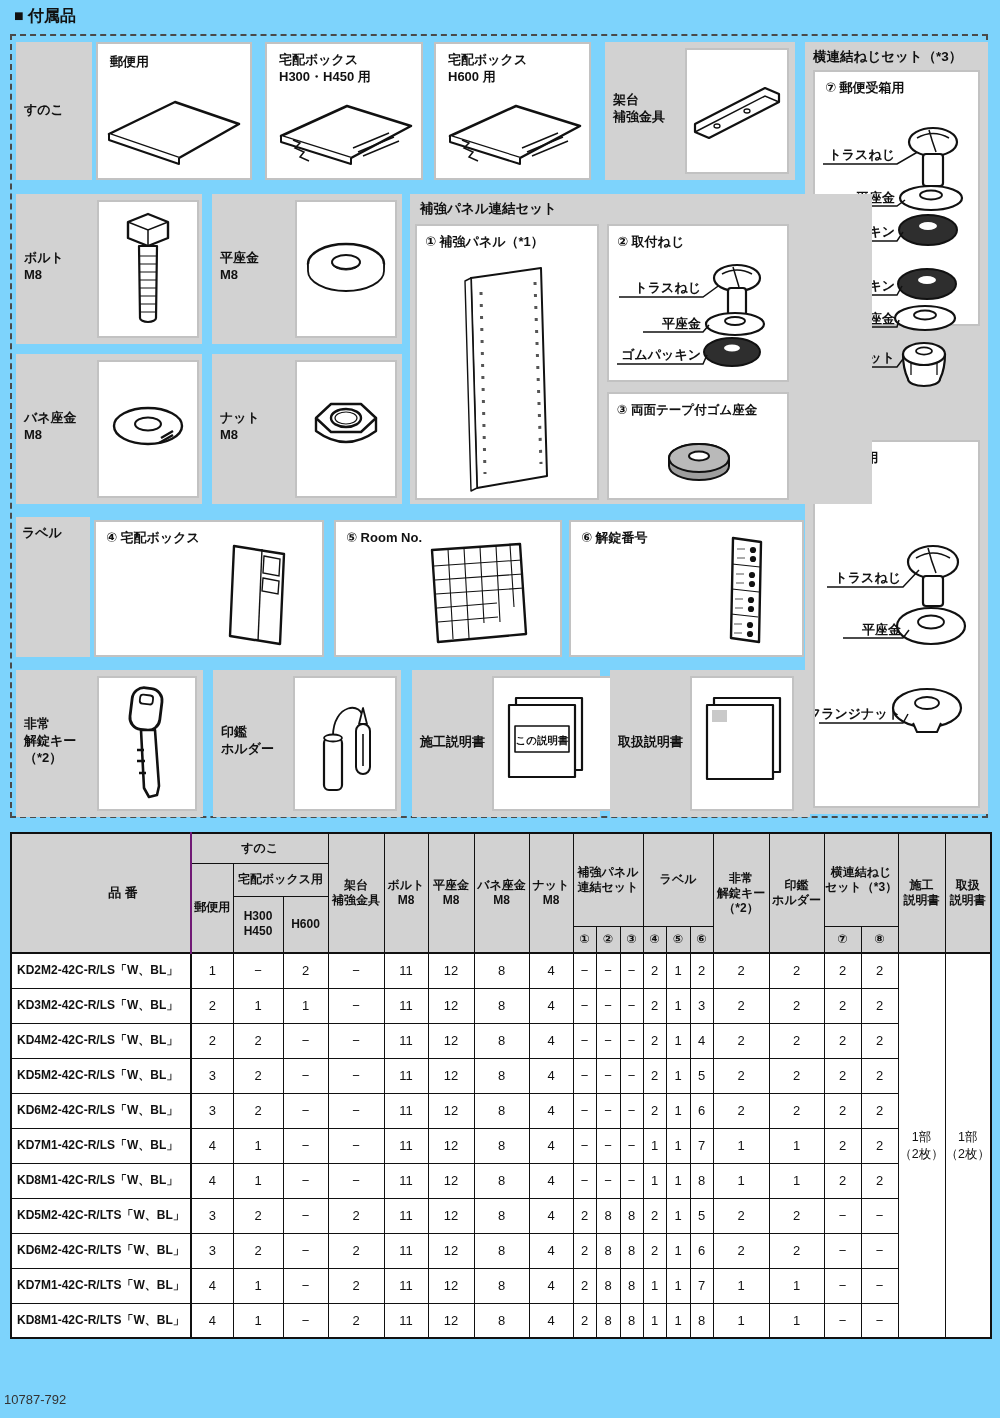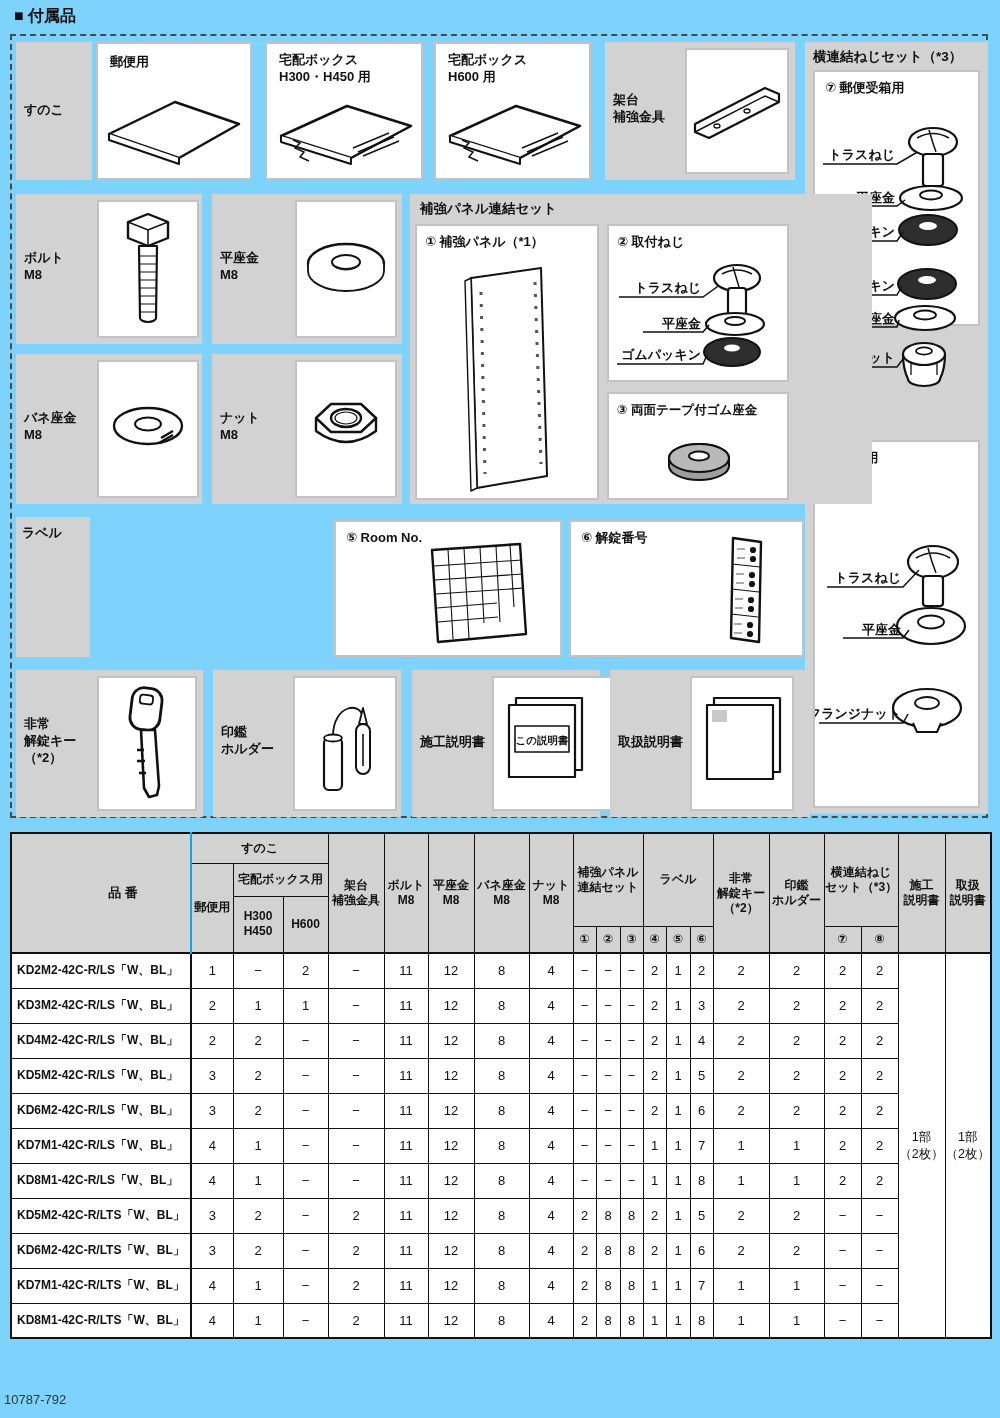--- a/index.html
+++ b/index.html
@@ -28,21 +28,21 @@
     position: absolute; left: 10px; top: 832px; width: 980px;
     border-collapse: collapse; table-layout: fixed; border: 2px solid #111;
   }
   .parts th, .parts td { border: 1px solid #111; text-align: center; vertical-align: middle; padding: 0; }
   .parts th { background: #d2d2d2; font-weight: bold; font-size: 12px; line-height: 1.25; }
   .parts th.big { font-size: 13px; }
   .parts thead tr.hA { height: 30px; } .parts thead tr.hB { height: 33px; }
   .parts thead tr.hC { height: 30px; } .parts thead tr.hD { height: 27px; }
   .parts tbody td { height: 35px; font-size: 13px; background: #fff; }
   .parts tbody td.pn { text-align: left; padding-left: 5px; font-weight: bold; font-size: 12px; border-right: 2px solid #111; }
-  .parts th.c1 { border-right: 2px solid #0ea5e9; padding-left: 44px; }
+  .parts th.c1 { border-right: 2px solid #701a75; padding-left: 44px; }
   .parts tbody tr:first-child td { border-top: 2px solid #111; }
   .parts td.manual { white-space: pre-line; font-size: 12.5px; line-height: 1.35; }
   .notes { position: absolute; left: 12px; top: 1344px; font-size: 12.5px; line-height: 1.55; }
   .docnum { position: absolute; left: 4px; top: 1392px; font-size: 13px; color: #333; }
 </style>
 </head>
 <body>
 
 <div class="page">
 
@@ -240,20 +240,29 @@
           <ellipse class="ln" stroke-width="2.4" cx="47" cy="52" rx="15" ry="9"></ellipse>
           <ellipse class="ln" stroke-width="1.2" cx="47" cy="52" rx="11" ry="6"></ellipse>
         </svg>
       </div>
     </div>
 
     <div class="gcell" style="left:4px;top:481px;width:74px;height:140px;">
       <div class="glabel" style="left:6px;top:8px;">ラベル</div>
     </div>
 
+    <div class="wcell" style="left:82px;top:484px;width:230px;height:137px;">
+      <div class="wlabel" style="left:10px;top:8px;">④ 宅配ボックス</div>
+      <svg style="left:110px;top:16px;" width="110" height="112" viewBox="0 0 110 112">
+        <polygon class="ln" stroke-width="2.4" points="28,8 78,16 74,106 24,98"></polygon>
+        <polyline points="56,11 52,103" stroke="#111" stroke-width="1.4" fill="none"></polyline>
+        <polygon points="58,18 74,21 73,38 57,35" fill="none" stroke="#111" stroke-width="1.4"></polygon>
+        <polygon points="57,40 73,43 72,56 56,53" fill="none" stroke="#111" stroke-width="1.4"></polygon>
+      </svg>
+    </div>
 
     <div class="wcell" style="left:557px;top:484px;width:235px;height:137px;">
       <div class="wlabel" style="left:10px;top:8px;">⑥ 解錠番号</div>
       <svg style="left:104px;top:6px;" width="120" height="124" viewBox="0 0 120 124">
         <polygon class="ln" stroke-width="2.4" points="58,10 86,14 84,114 56,110"></polygon>
         <path d="M57,36 l28,3 M57,61 l27,3 M56,86 l27,3" stroke="#111" stroke-width="1.1" fill="none"></path>
         <g fill="#111">
           <circle cx="78" cy="22" r="3.1"></circle>
             <circle cx="78" cy="31" r="3.1"></circle>
           <circle cx="77" cy="47" r="3.1"></circle>

